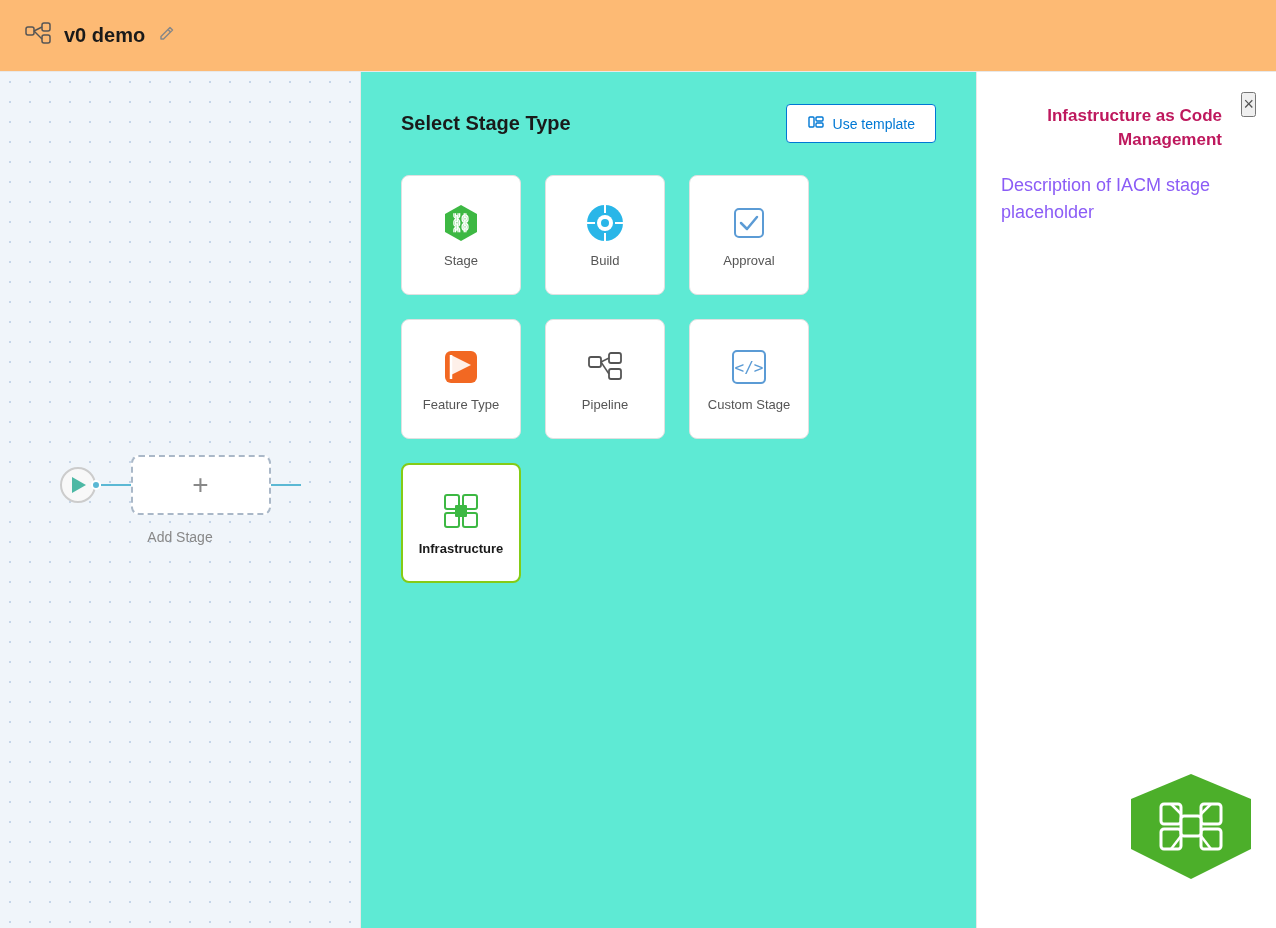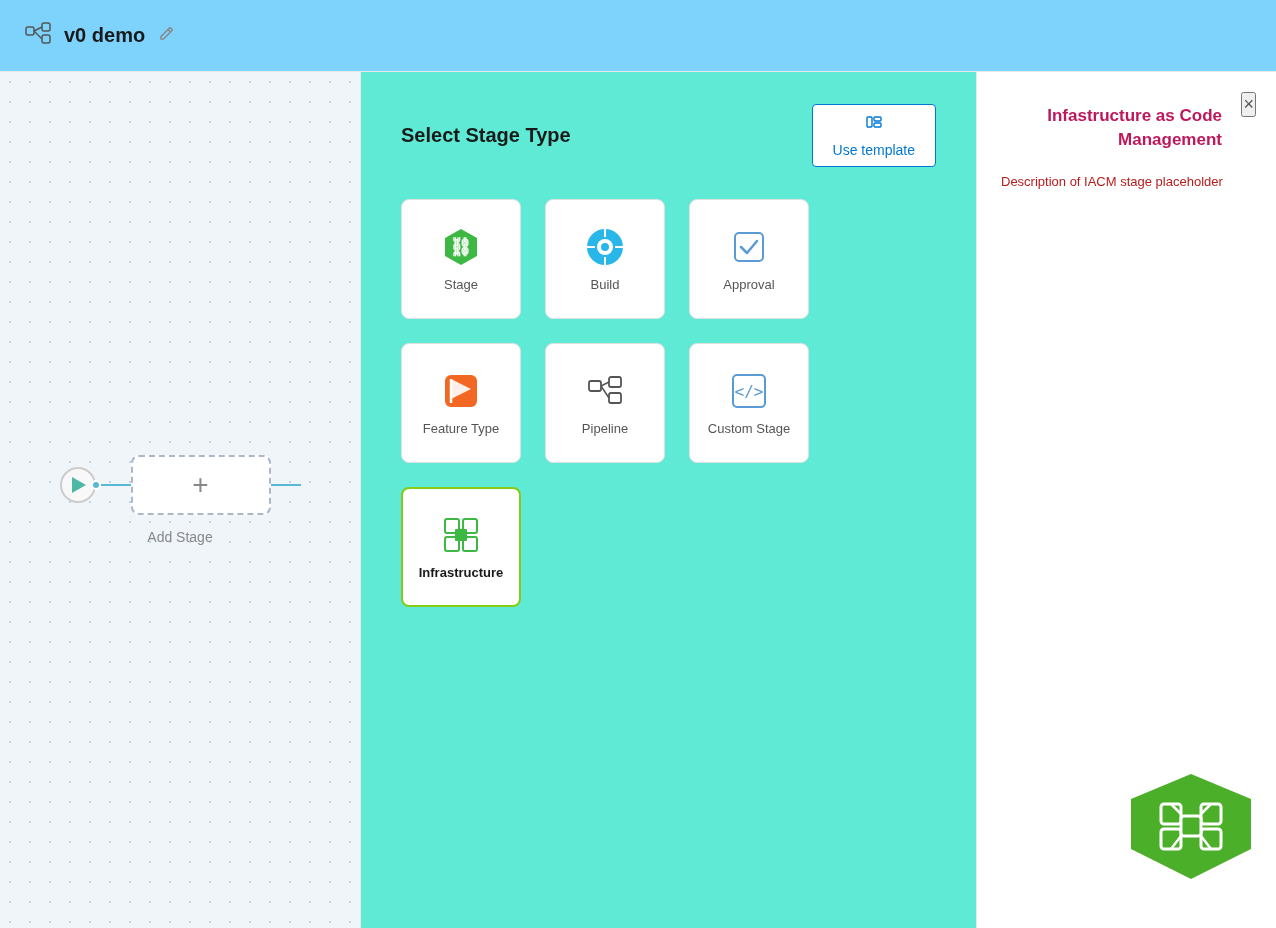--- a/index.html
+++ b/index.html
@@ -5,21 +5,21 @@
     * { box-sizing: border-box; margin: 0; padding: 0; }
     body { font-family: -apple-system, BlinkMacSystemFont, 'Segoe UI', sans-serif; background: #fff; width: 1276px; height: 928px; overflow: hidden; }
 
     
     .topbar {
       height: 72px;
       display: flex;
       align-items: center;
       padding: 0 24px;
       border-bottom: 1px solid #e8e8e8;
-      background: #7dd3fc;
+      background: #fdba74;
     }
     .topbar-icon {
       margin-right: 12px;
       color: #555;
       font-size: 22px;
     }
     .topbar-title {
       font-size: 20px;
       font-weight: 600;
       color: #1a1a1a;
@@ -132,21 +132,20 @@
       align-items: center;
       gap: 8px;
       padding: 8px 20px;
       border: 1.5px solid #0078d4;
       border-radius: 4px;
       background: #fff;
       color: #0078d4;
       font-size: 14px;
       font-weight: 500;
       cursor: pointer;
-      flex-direction: column;
     }
 
     
     .stage-grid {
       display: grid;
       grid-template-columns: repeat(3, 120px);
       gap: 24px;
       margin-bottom: 8px;
     }
     .stage-card {
@@ -200,22 +199,22 @@
     .right-panel-title {
       font-size: 17px;
       font-weight: 700;
       color: #be185d;
       line-height: 1.4;
       margin-bottom: 20px;
       padding-right: 30px;
       text-align: right;
     }
     .right-panel-desc {
-      font-size: 13px;
-      color: #b91c1c;
+      font-size: 18px;
+      color: #8b5cf6;
       line-height: 1.5;
       margin-bottom: 40px;
     }
     .right-panel-image {
       position: absolute;
       bottom: 40px;
       right: 20px;
     }
 
     

